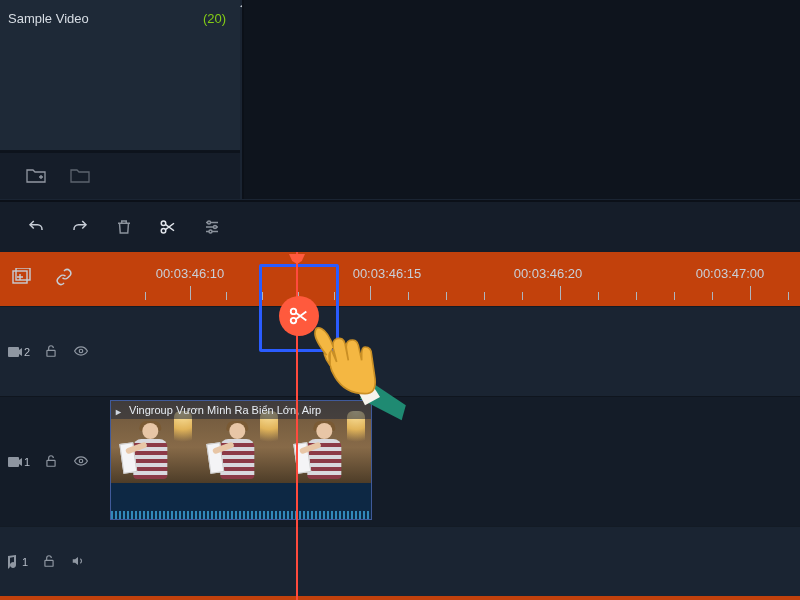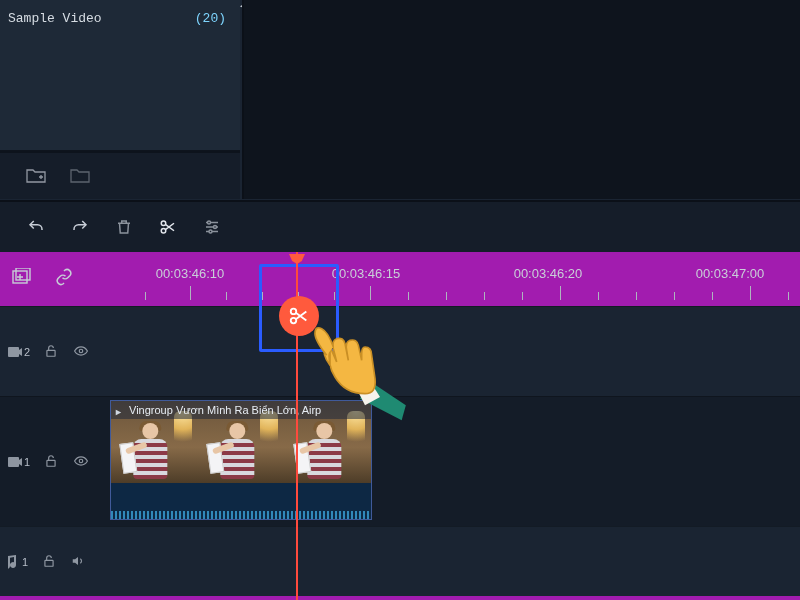--- a/index.html
+++ b/index.html
@@ -28,24 +28,23 @@
     color: #c7cdd6;
     font-size: 10px;
     text-align: center;
   }
   .media-item {
     display: flex;
     align-items: center;
     justify-content: space-between;
     padding: 8px 14px 8px 8px;
     height: 36px;
-    font-family: Liberation Mono, monospace;
   }
   .media-item span:first-child { color: #d7dde4; }
-  .media-item .count { color: #7dd3fc; }
+  .media-item .count { color: #84cc16; }
   .media-panel .divider {
     position: absolute;
     left: 0; top: 150px;
     width: 240px; height: 1px;
     background: #0e141d;
   }
   .folder-row {
     position: absolute;
     left: 0; top: 151px;
     width: 240px; height: 48px;
@@ -79,21 +78,21 @@
     border-top: 2px solid #0b1018;
   }
   .toolbar .icon { width: 20px; height: 20px; display:flex; align-items:center; justify-content:center; }
   .toolbar svg { display:block; }
 
   
   .timeline {
     position: absolute;
     left: 0; top: 252px;
     right: 0; bottom: 0;
-    background: #a21caf;
+    background: #c2410c;
   }
   .ruler {
     position: absolute;
     left: 0; top: 0;
     width: 100%; height: 54px;
   }
   .ruler .left-icons {
     position: absolute; left: 12px; top: 16px;
     display: flex; gap: 22px;
     align-items: center;
@@ -364,21 +363,21 @@
       </span>
       <span title="link">
         <svg width="20" height="18" viewBox="0 0 24 24" fill="none" stroke="#c7cdd6" stroke-width="2">
           <path d="M10 13a5 5 0 007 0l3-3a5 5 0 00-7-7l-1 1"></path>
           <path d="M14 11a5 5 0 00-7 0l-3 3a5 5 0 007 7l1-1"></path>
         </svg>
       </span>
     </div>
     <div class="tick-area">
       <span class="tick-label" style="left:80px">00:03:46:10</span>
-      <span class="tick-label" style="left:256px">00:03:46:15</span>
+      <span class="tick-label" style="left:277px">00:03:46:15</span>
       <span class="tick-label" style="left:438px">00:03:46:20</span>
       <span class="tick-label" style="left:620px">00:03:47:00</span>
 
       <span class="tick major" style="left:80px"></span>
       <span class="tick major" style="left:260px"></span>
       <span class="tick major" style="left:450px"></span>
       <span class="tick major" style="left:640px"></span>
 
       <span class="tick minor" style="left:35px"></span>
       <span class="tick minor" style="left:116px"></span>

